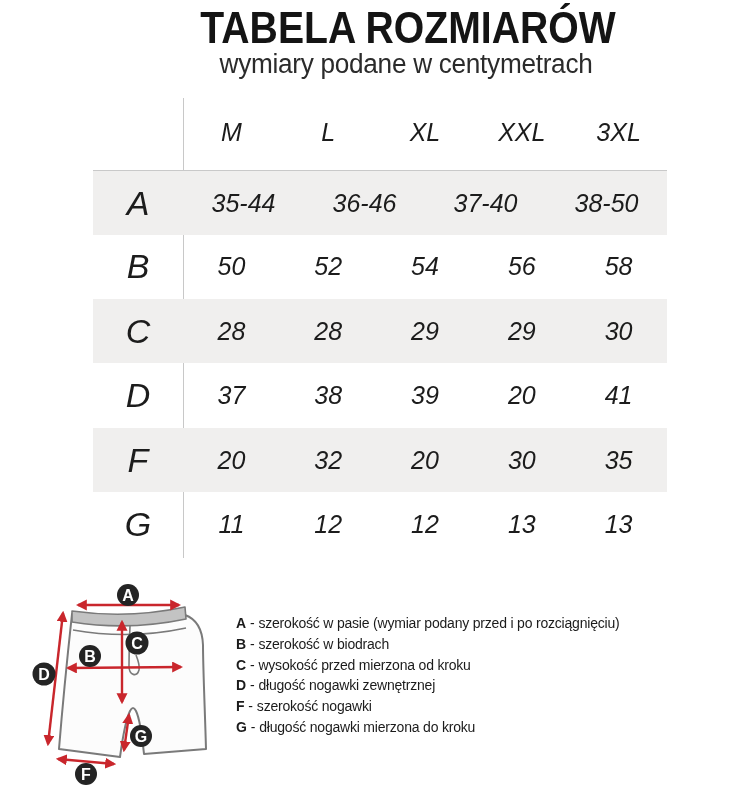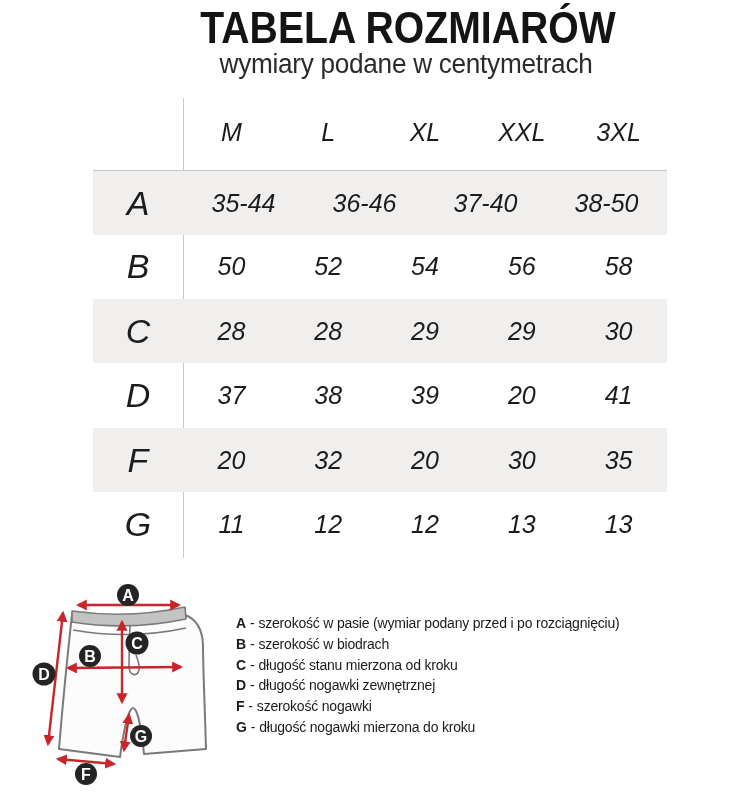--- a/index.html
+++ b/index.html
@@ -150,17 +150,17 @@
     <circle cx="139" cy="736" r="11" fill="#242424"></circle>
     <text x="139" y="742">G</text>
     <circle cx="84" cy="774" r="11" fill="#242424"></circle>
     <text x="84" y="780">F</text>
   </g>
 </svg>
 
 <div class="legend">
   <div class="legend-line"><span class="legend-key">A</span><span class="legend-sep">-</span><span>szerokość w pasie (wymiar podany przed i po rozciągnięciu)</span></div>
   <div class="legend-line"><span class="legend-key">B</span><span class="legend-sep">-</span><span>szerokość w biodrach</span></div>
-  <div class="legend-line"><span class="legend-key">C</span><span class="legend-sep">-</span><span>długość stanu mierzona od kroku</span></div>
+  <div class="legend-line"><span class="legend-key">C</span><span class="legend-sep">-</span><span>wysokość przed mierzona od kroku</span></div>
   <div class="legend-line"><span class="legend-key">D</span><span class="legend-sep">-</span><span>długość nogawki zewnętrznej</span></div>
   <div class="legend-line"><span class="legend-key">F</span><span class="legend-sep">-</span><span>szerokość nogawki</span></div>
   <div class="legend-line"><span class="legend-key">G</span><span class="legend-sep">-</span><span>długość nogawki mierzona do kroku</span></div>
 </div>
 
 </body></html>

